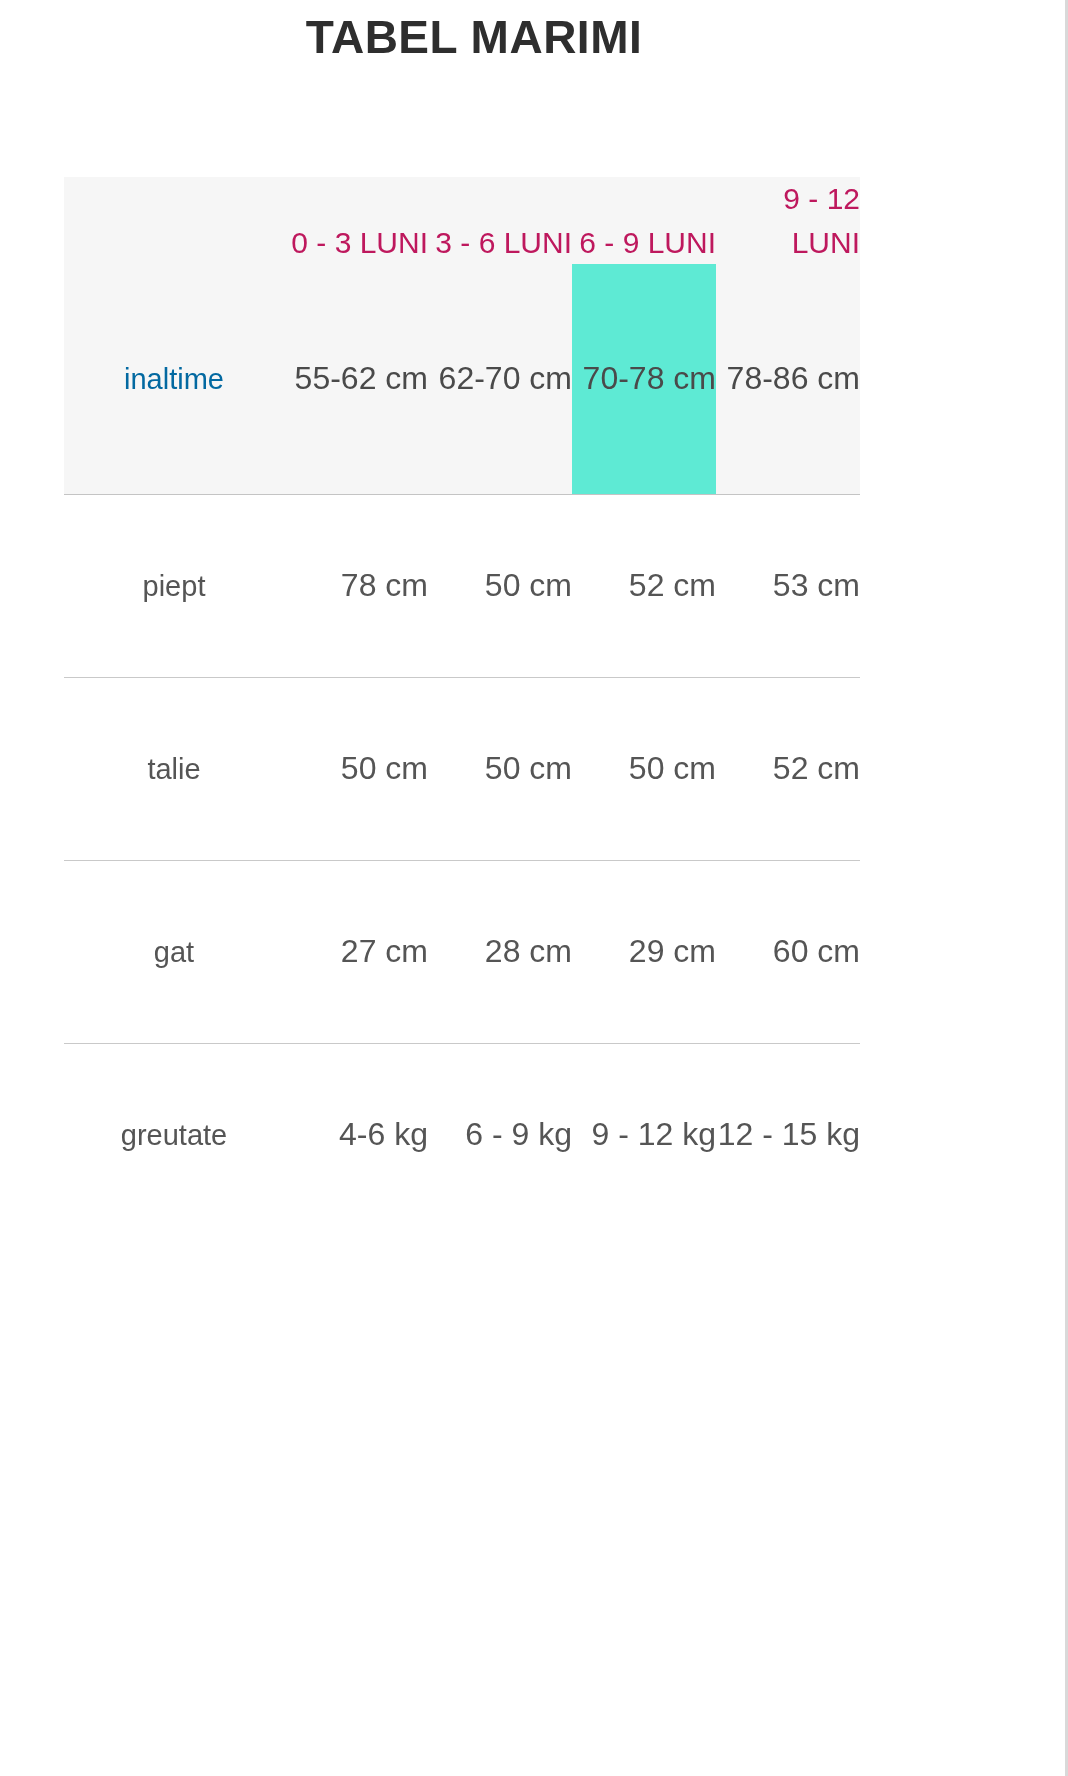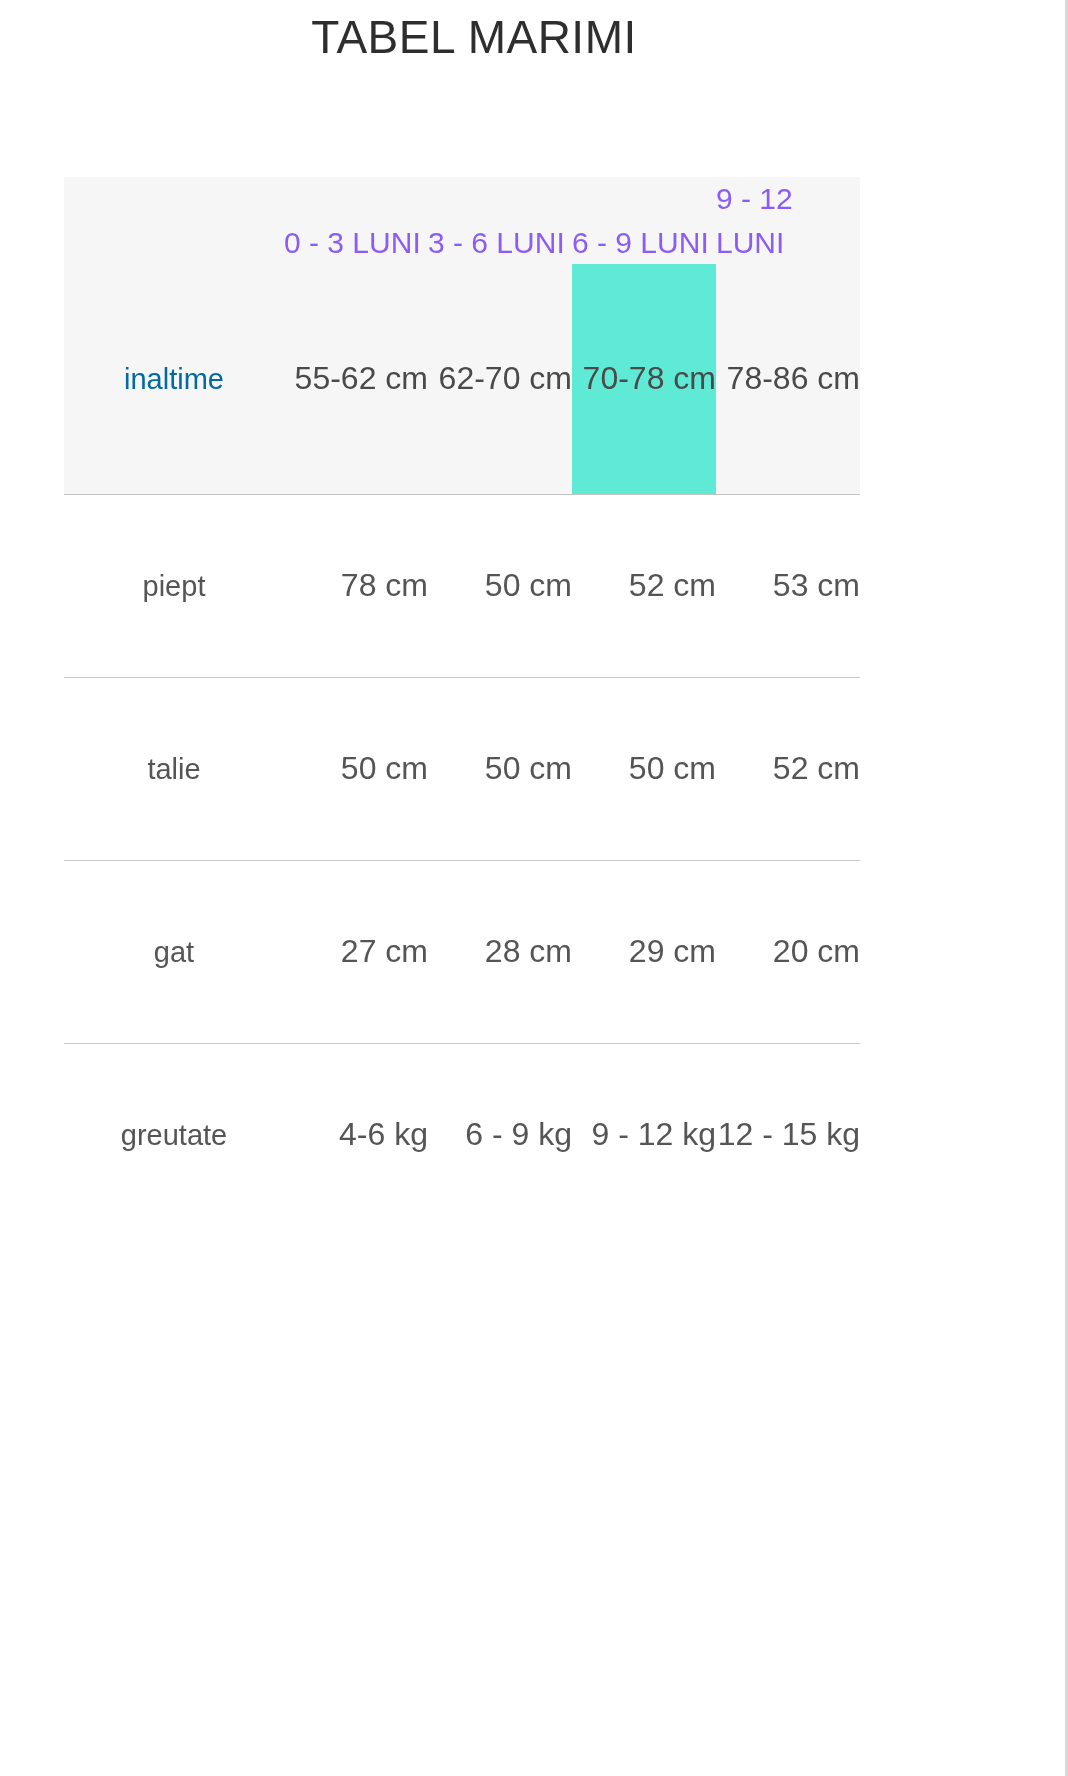--- a/index.html
+++ b/index.html
@@ -25,21 +25,21 @@
     position: absolute;
     top: 0;
     right: 0;
     width: 3px;
     height: 1776px;
     background: #d9d9d9;
   }
   .title {
     text-align: center;
     font-size: 46px;
-    font-weight: 400;
+    font-weight: 700;
     color: #2e2e2e;
     letter-spacing: 0.5px;
     padding-top: 10px;
     padding-right: 120px;
     line-height: 1.2;
   }
   .table-wrap {
     margin-top: 112px;
     padding-left: 64px;
     padding-right: 208px;
@@ -56,22 +56,22 @@
   }
   col.label-col { width: 220px; }
   col.data-col { width: 144px; }
 
   .header-row td,
   .firstdata-row td {
     background: #f6f6f6;
   }
   .header-cell {
     font-size: 30px;
-    color: #8b5cf6;
-    text-align: left;
+    color: #be185d;
+    text-align: right;
     font-weight: 400;
     line-height: 1.45;
     padding: 30px 8px 26px 8px;
     vertical-align: bottom;
   }
   .header-cell.label {
     background: #f6f6f6;
   }
   .firstdata-row td {
     vertical-align: middle;
@@ -158,21 +158,21 @@
           <td class="cell">50 cm</td>
           <td class="cell">50 cm</td>
           <td class="cell">52 cm</td>
         </tr>
 
         <tr class="data-row">
           <td class="row-label">gat</td>
           <td class="cell">27 cm</td>
           <td class="cell">28 cm</td>
           <td class="cell">29 cm</td>
-          <td class="cell">20 cm</td>
+          <td class="cell">60 cm</td>
         </tr>
 
 
         <tr class="data-row">
           <td class="row-label">greutate</td>
           <td class="cell">4-6 kg</td>
           <td class="cell">6 - 9 kg</td>
           <td class="cell">9 - 12 kg</td>
           <td class="cell">12 - 15 kg</td>
         </tr>

